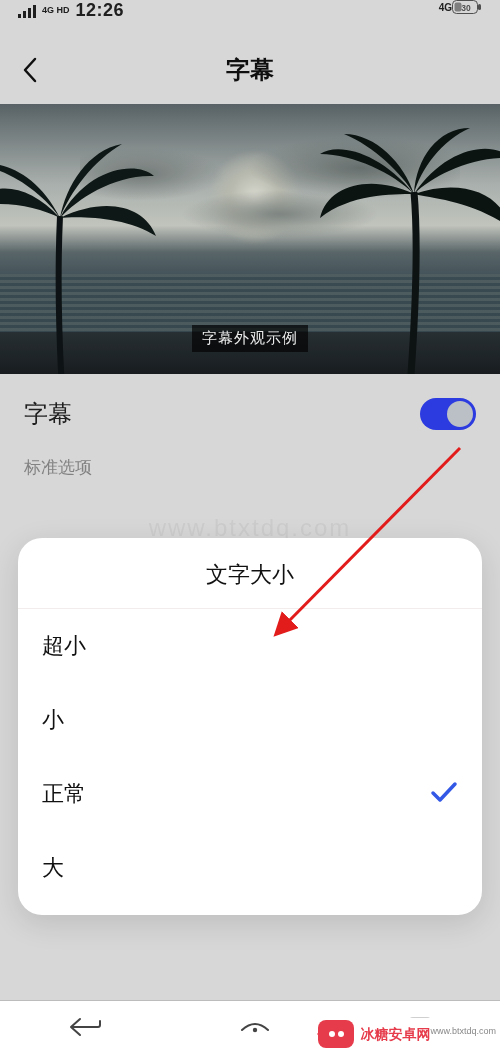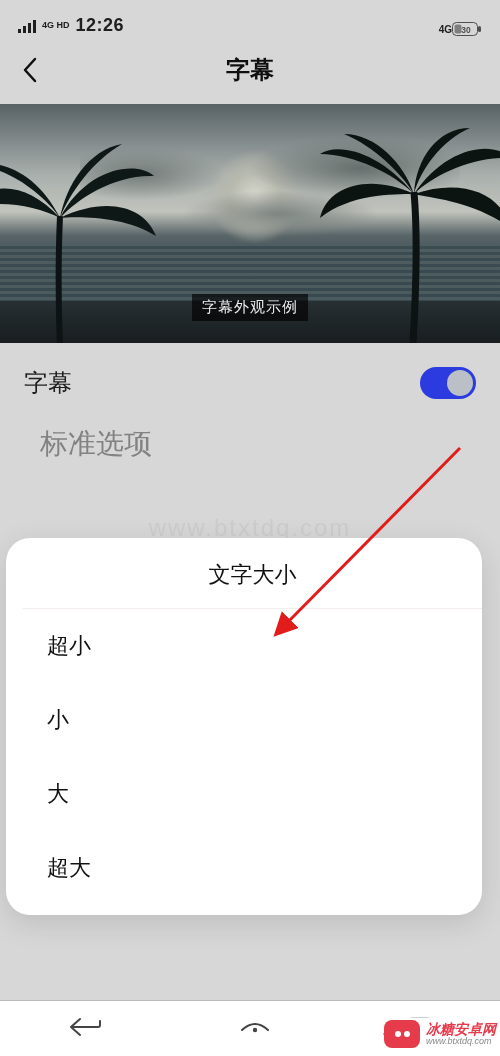--- a/index.html
+++ b/index.html
@@ -9,21 +9,21 @@
       background: #e8e8e8;
       font-family: -apple-system, "PingFang SC", "Microsoft YaHei", sans-serif;
       position: relative;
       overflow: hidden;
     }
     
     .status-bar {
       height: 36px;
       display: flex;
       justify-content: space-between;
-      align-items: flex-end;
+      align-items: flex-start;
       padding: 0 18px;
       font-size: 14px;
       color: #222;
       font-weight: 600;
     }
     .status-left { display: flex; align-items: center; gap: 6px; }
     .status-right { display: flex; align-items: center; font-size: 12px; }
     .signal-ico svg, .battery-ico svg { display: block; }
     .time { font-size: 18px; letter-spacing: 0.5px; }
 
@@ -45,21 +45,21 @@
     }
     .header-title {
       font-size: 24px;
       font-weight: 600;
       color: #111;
     }
 
     
     .preview {
       width: 100%;
-      height: 239px;
+      height: 270px;
       position: relative;
       background: linear-gradient(180deg,#5f6a6e 0%,#b7bebb 30%,#d0d3cb 45%,#606d70 55%,#384a55 70%,#293239 85%,#1c2124 100%);
       overflow: hidden;
     }
     .sun {
       position: absolute;
       top: 48px; left: 210px;
       width: 90px; height: 90px;
       border-radius: 50%;
       background: radial-gradient(circle,#eaeadf 0%,#c5c7bb 40%,rgba(197,199,187,0) 75%);
@@ -115,43 +115,42 @@
       position: relative;
     }
     .toggle-knob {
       position: absolute;
       right: 3px; top: 3px;
       width: 26px; height: 26px;
       border-radius: 50%;
       background: #c9cfd6;
     }
     .setting-caption {
-      padding: 16px 40px;
-      font-size: 28px;
+      padding: 16px 24px;
+      font-size: 17px;
       color: #8c8c8c;
     }
 
     
     .dim {
       position: absolute;
       inset: 0;
       background: rgba(0,0,0,0.07);
       pointer-events: none;
     }
 
     
     .sheet {
       position: absolute;
-      left: 6px; right: 18px;
+      left: 18px; right: 18px;
       top: 538px;
       background: #fff;
       border-radius: 24px;
       box-shadow: 0 8px 30px rgba(0,0,0,0.12);
       padding-bottom: 10px;
-      padding-left: 17px;
     }
     .sheet-title {
       text-align: center;
       font-size: 22px;
       padding: 22px 0 18px;
       color: #111;
       border-bottom: 1px solid #f2ecec;
     }
     .option {
       display: flex;
@@ -307,24 +306,29 @@
 <div class="sheet">
   <div class="sheet-title">文字大小</div>
 
   <div class="option">
     <span>超小</span>
   </div>
   <div class="option">
     <span>小</span>
   </div>
   <div class="option">
+    <span>正常</span>
+    <span class="check">
+      <svg width="28" height="22" viewBox="0 0 28 22">
+          <polyline points="3,12 10,19 25,3" fill="none" stroke="#3358e6" stroke-width="3.5" stroke-linecap="round" stroke-linejoin="round"></polyline>
+        </svg>
+    </span>
+  </div>
+  <div class="option">
     <span>大</span>
-  </div>
-  <div class="option">
-    <span>超大</span>
   </div>
 </div>
 
 <svg class="arrow-anno" width="210" height="200" viewBox="0 0 210 200">
   <defs>
     <marker id="ah" markerWidth="12" markerHeight="12" refX="3" refY="4" orient="auto">
       <path d="M0,0 L8,4 L0,8 Z" fill="#e21b1b"></path>
     </marker>
   </defs>
   <line x1="190" y1="6" x2="14" y2="184" stroke="#e21b1b" stroke-width="3" marker-end="url(#ah)"></line>
@@ -347,17 +351,17 @@
         <rect x="2" y="2" width="20" height="18" rx="3" fill="none" stroke="#444" stroke-width="2"></rect>
       </svg>
   </div>
 </div>
 
 <div class="watermark">
   <div class="wm-bubble">
     <span class="wm-eye"></span>
       <span class="wm-eye"></span>
   </div>
-  <div style="display:flex;flex-direction:column;line-height:1.05;font-style:italic;">
+  <div style="display:flex;flex-direction:row;line-height:1.05;">
     <span class="wm-text">冰糖安卓网</span>
     <span style="font-size:9px;color:#888;">www.btxtdq.com</span>
   </div>
 </div>
 
 </body></html>

